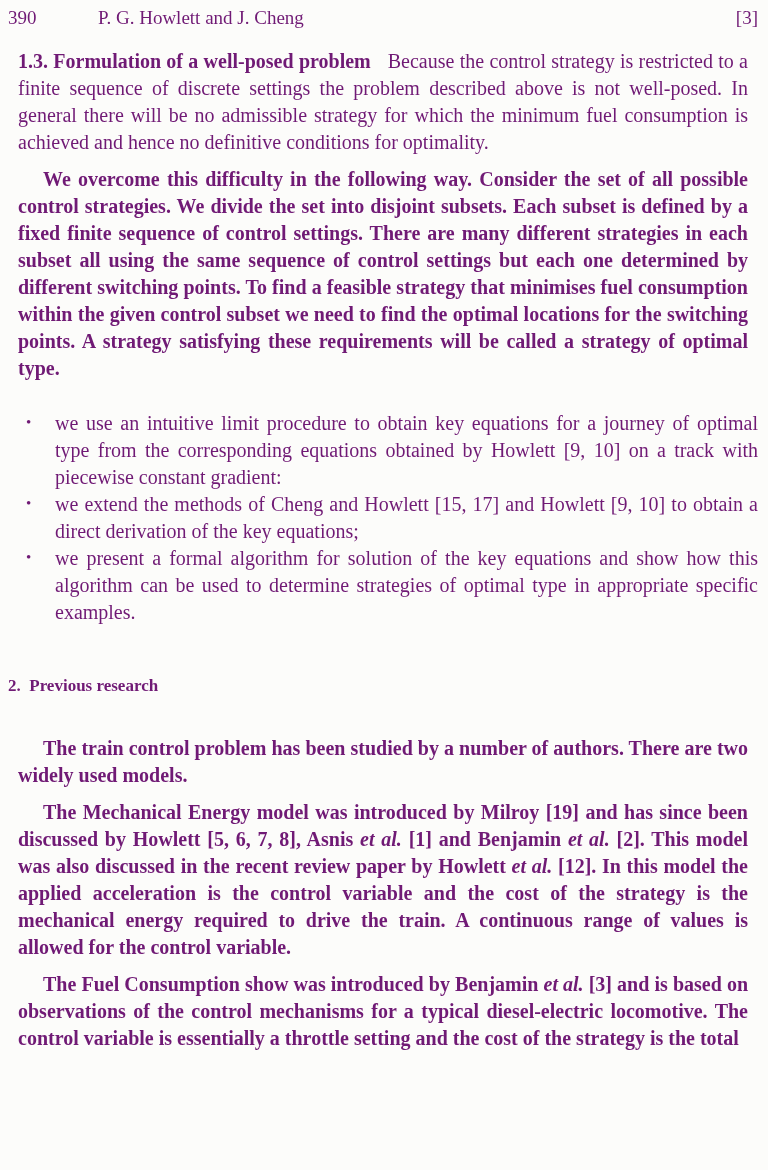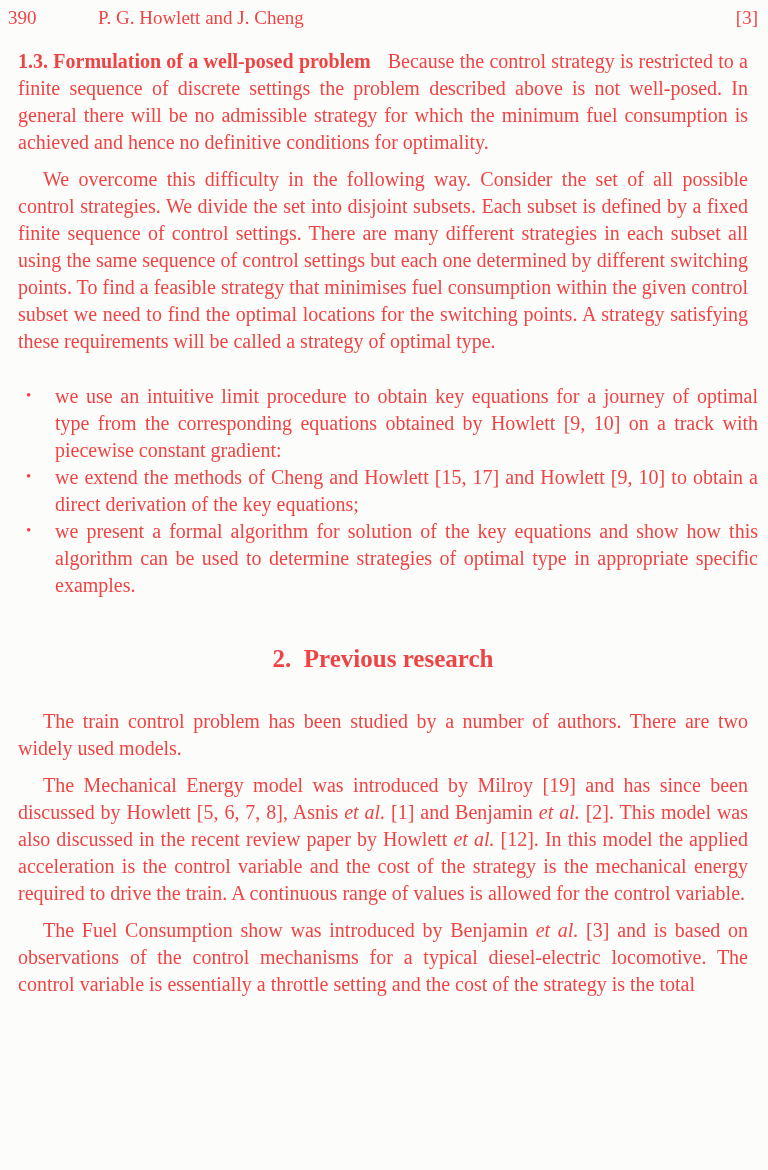--- a/index.html
+++ b/index.html
@@ -2,40 +2,40 @@
 <html><head>
 <meta charset="utf-8">
 <style>
   html, body { margin: 0; padding: 0; background: #f4f3ef; }
   .page {
     position: relative;
     width: 768px;
     height: 1170px;
     margin: 0;
     background: #fcfcfa;
-    color: #ef4444;
+    color: #701a75;
     font-family: "Liberation Serif", "DejaVu Serif", serif;
     font-size: 20px;
     line-height: 27px;
     padding: 4px 10px 0 8px;
     box-sizing: border-box;
     overflow: hidden;
   }
   .running-header {
     display: flex;
     align-items: baseline;
     margin-bottom: 17px;
     font-size: 19px;
   }
   .running-header .hdr-left  { width: 90px; text-align: left; }
   .running-header .hdr-center{ flex: 1; text-align: left; }
   .running-header .hdr-right { width: 90px; text-align: right; }
 
   .para { margin: 10px; text-align: justify; }
-  .para.indent { text-indent: 25px; }
+  .para.indent { text-indent: 25px; font-weight: bold; }
   .para.spaced-top { margin-top: 29px; }
 
   .run-b { font-weight: bold; margin-right: 17px; }
 
   ul.bullets {
     list-style: none;
     margin: 28px 0 0 0;
     padding: 0 0 0 47px;
   }
   ul.bullets li {
@@ -43,22 +43,21 @@
     text-align: justify;
     margin: 0;
   }
   .bullet-dot {
     position: absolute;
     left: -29px;
     top: -1px;
     font-size: 15px;
   }
   h2.section-heading {
-    text-align: center;
-    font-size: 25px;
+    font-size: 17px;
     font-weight: bold;
     line-height: 27px;
     margin: 46px 0 36px 0;
   }
 </style>
 </head>
 <body>
 
 <div class="page">
   <header class="running-header">

